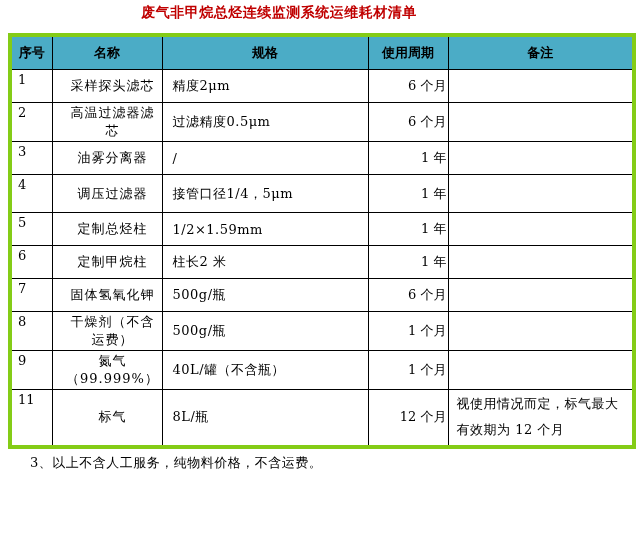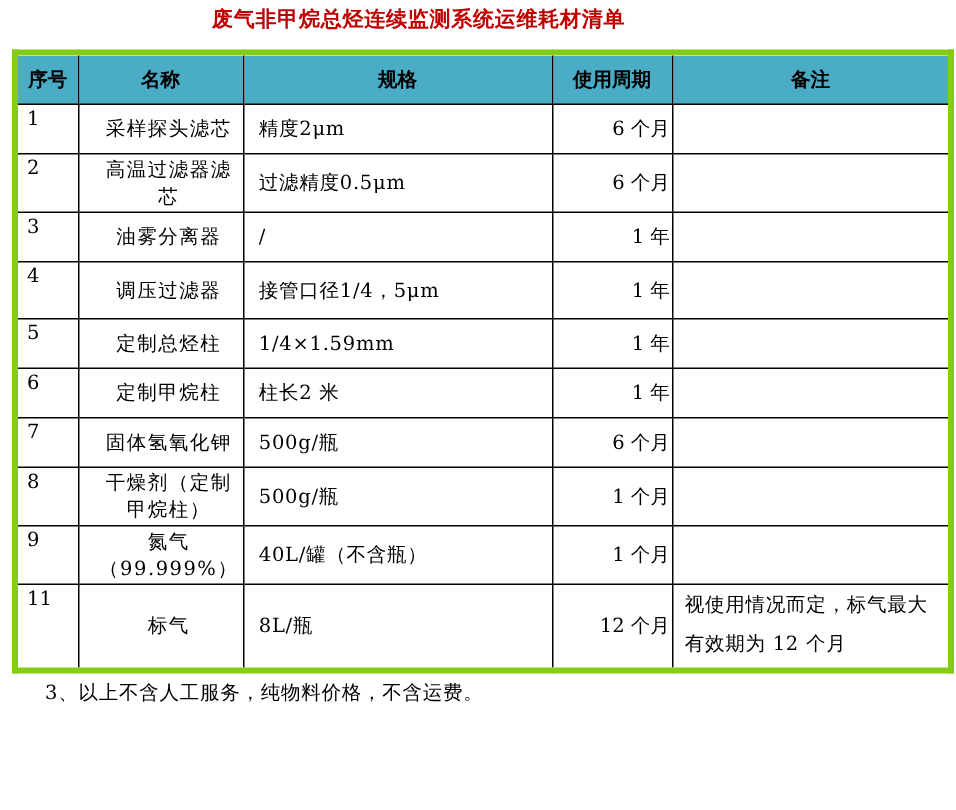--- a/index.html
+++ b/index.html
@@ -90,41 +90,41 @@
     <tr class="tall">
       <td class="no">4</td>
       <td class="name">调压过滤器</td>
       <td class="spec">接管口径1/4，5μm</td>
       <td class="cycle">1 年</td>
       <td class="remark"></td>
     </tr>
     <tr>
       <td class="no">5</td>
       <td class="name">定制总烃柱</td>
-      <td class="spec">1/4×1.59mm</td>
+      <td class="spec">1/2×1.59mm</td>
       <td class="cycle">1 年</td>
       <td class="remark"></td>
     </tr>
     <tr>
       <td class="no">6</td>
       <td class="name">定制甲烷柱</td>
       <td class="spec">柱长2 米</td>
       <td class="cycle">1 年</td>
       <td class="remark"></td>
     </tr>
     <tr>
       <td class="no">7</td>
       <td class="name">固体氢氧化钾</td>
       <td class="spec">500g/瓶</td>
       <td class="cycle">6 个月</td>
       <td class="remark"></td>
     </tr>
     <tr>
       <td class="no">8</td>
-      <td class="name">干燥剂（定制甲烷柱）</td>
+      <td class="name">干燥剂（不含运费）</td>
       <td class="spec">500g/瓶</td>
       <td class="cycle">1 个月</td>
       <td class="remark"></td>
     </tr>
     <tr>
       <td class="no">9</td>
       <td class="name">氮气（99.999%）</td>
       <td class="spec">40L/罐（不含瓶）</td>
       <td class="cycle">1 个月</td>
       <td class="remark"></td>

